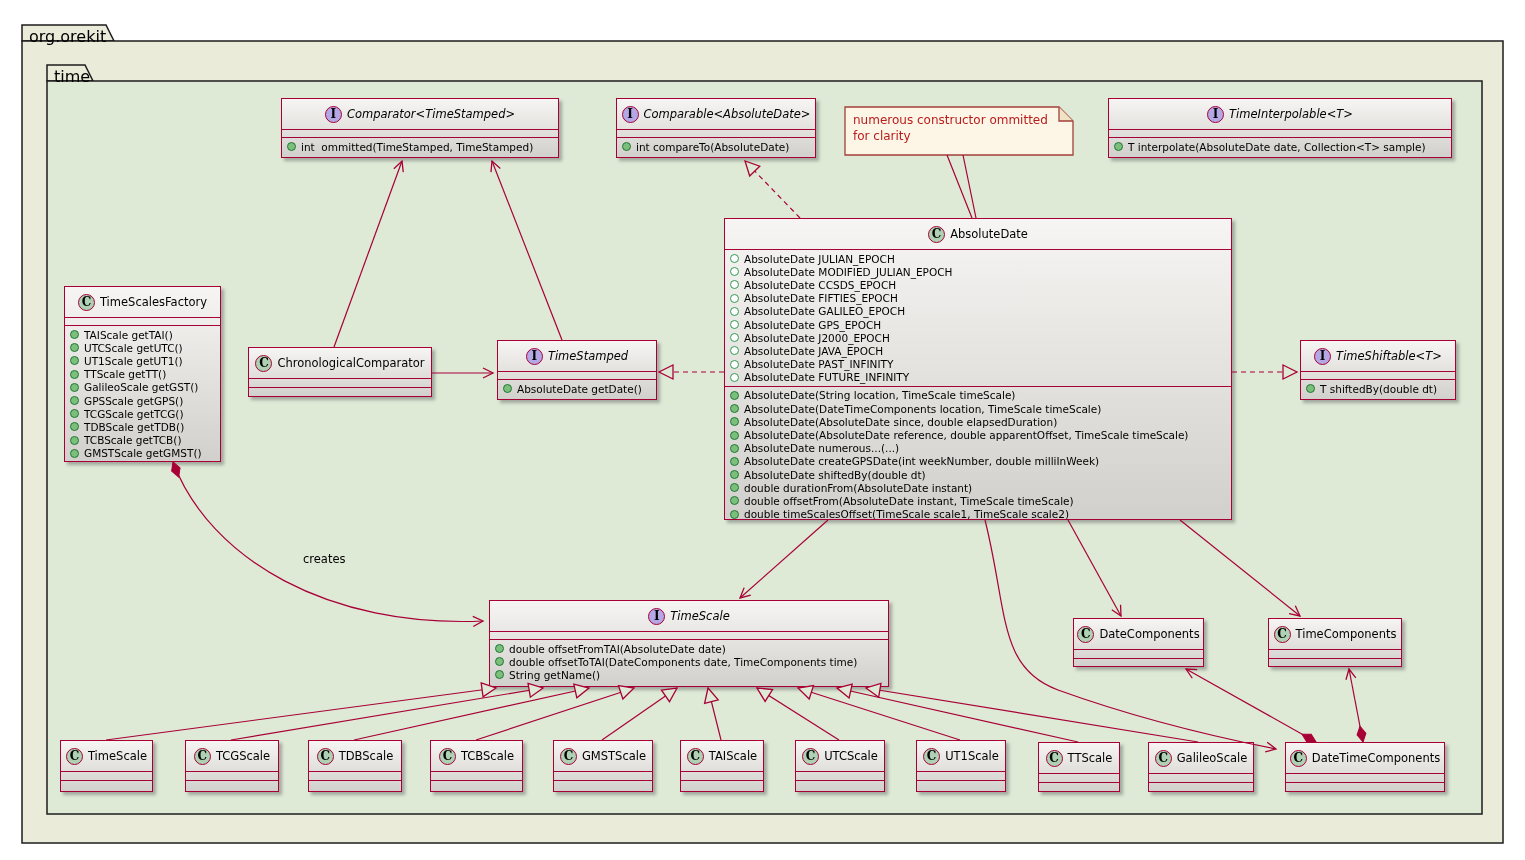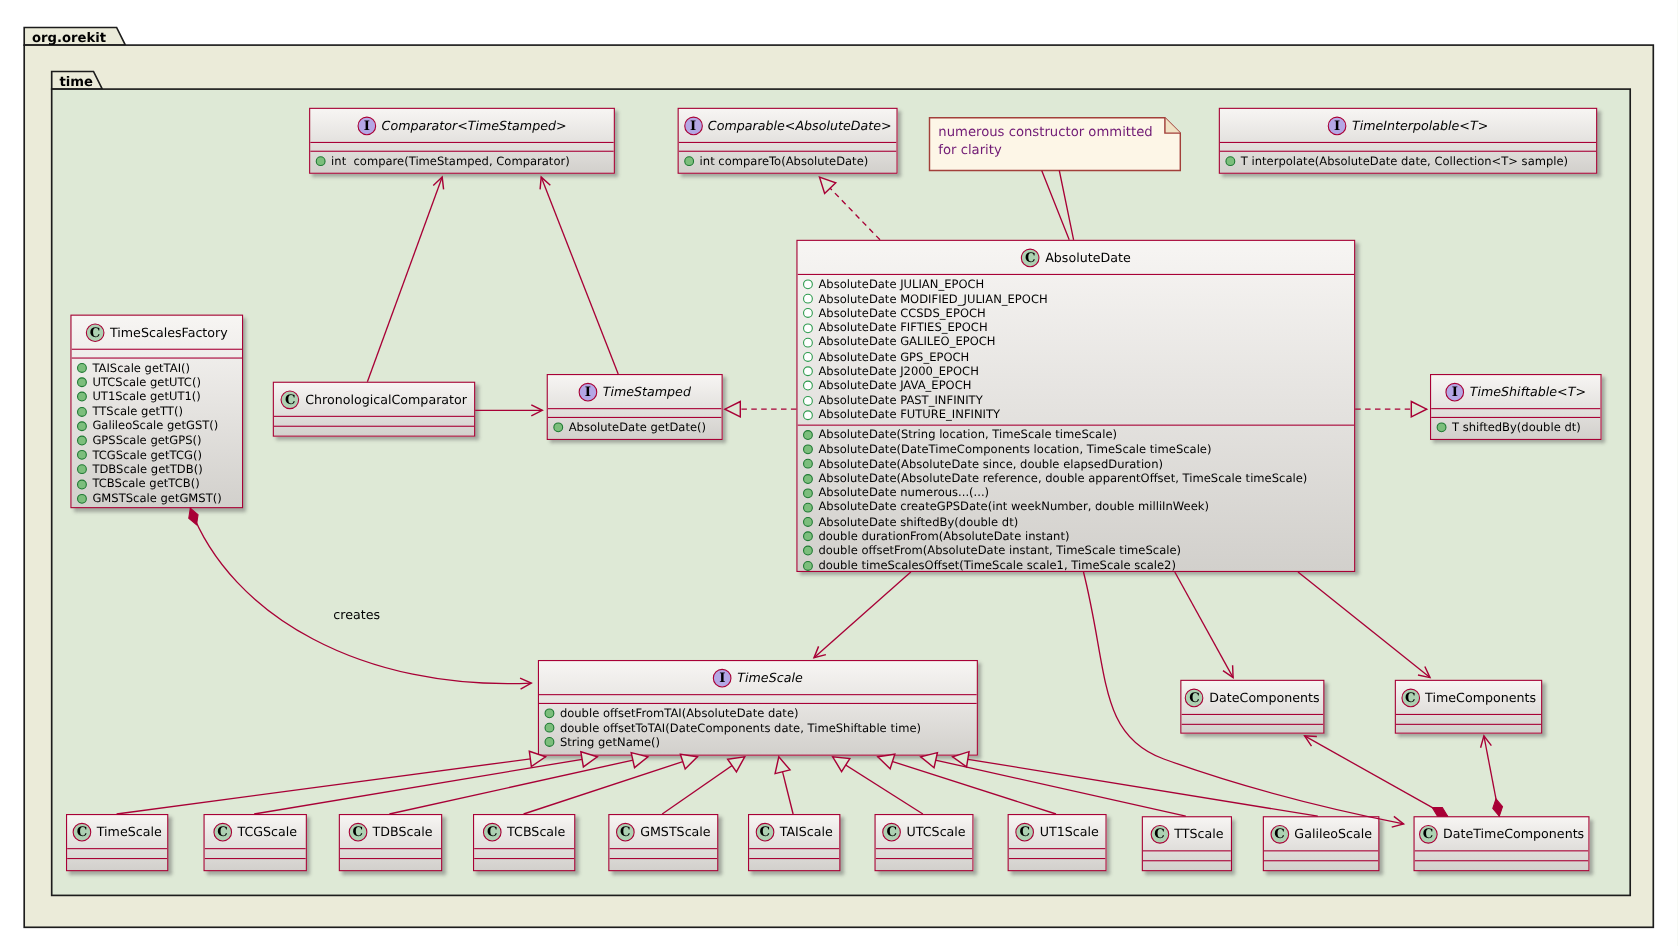--- a/index.html
+++ b/index.html
@@ -1,34 +1,34 @@
 <!DOCTYPE html>
 <html><head>
 <meta charset="utf-8">
 <style>
   html,body{margin:0;padding:0;background:#ffffff;}
   #stage{position:relative;width:1525px;height:860px;font-family:"DejaVu Sans","Liberation Sans",sans-serif;overflow:hidden;}
   svg.layer{position:absolute;left:0;top:0;pointer-events:none;}
   #bg{z-index:0;}
   #edges{z-index:3;}
-  .pkg-label{position:absolute;z-index:2;font-weight:bold;font-size:12px;color:#000;}
+  .pkg-label{position:absolute;z-index:2;font-weight:normal;font-size:16px;color:#000;}
   .box{position:absolute;z-index:2;background:linear-gradient(#f7f5f3,#d2d0cc);border:1.5px solid #A80036;box-shadow:3px 3px 3px rgba(90,90,90,.45);box-sizing:border-box;overflow:hidden;}
   .title{display:flex;align-items:center;justify-content:center;gap:5px;height:30px;font-size:11.5px;color:#000;padding:0 3px;}
   .iface .tname{font-style:italic;}
   .badge{width:17px;height:17px;border-radius:50%;display:flex;align-items:center;justify-content:center;font-family:"DejaVu Serif","Liberation Serif",serif;font-weight:bold;font-size:12px;color:#000;border:1px solid #A80036;flex:none;box-sizing:border-box;}
   .badge.i{background:#B4A7E5;}
   .badge.c{background:#ADD1B2;}
   .sec{border-top:1px solid #A80036;}
   .members{border-top:1px solid #A80036;padding:2px 5px 2px 5px;}
   .mrow{display:flex;align-items:center;height:13.2px;font-size:10.5px;color:#000;}
   .mtext{white-space:pre;}
   .dot{width:7px;height:7px;border-radius:50%;margin-right:5px;flex:none;box-sizing:content-box;}
   .dot.f{background:#7CBE7C;border:1px solid #1f7a33;}
   .dot.h{background:#ffffff;border:1px solid #2E9B4E;}
-  #note-text{position:absolute;z-index:2;left:853px;top:112px;width:215px;font-size:12px;line-height:16px;color:#701a75;white-space:pre-line;}
+  #note-text{position:absolute;z-index:2;left:853px;top:112px;width:215px;font-size:12px;line-height:16px;color:#b91c1c;white-space:pre-line;}
   #creates-label{position:absolute;z-index:2;left:303px;top:552px;font-size:11.5px;color:#000;}
 </style>
 </head>
 <body>
 
 <div id="stage">
 
   <svg id="bg" class="layer" width="1525" height="860">
     <path d="M22,25 L106,25 L114,41 L22,41 Z" fill="#EBEBD9" stroke="#1c1c1c" stroke-width="1.5"></path>
     <rect x="22" y="41" width="1481" height="802" fill="#EBEBD9" stroke="#1c1c1c" stroke-width="1.5"></rect>
@@ -48,21 +48,21 @@
 
   <div class="box iface" style="left:281px;top:98px;width:278px;height:60px;">
     <div class="title">
       <span class="badge i">I</span>
       <span class="tname">Comparator&lt;TimeStamped&gt;</span>
     </div>
     <div class="sec" style="height:7px;"></div>
     <div class="members">
         <div class="mrow">
           <span class="dot f"></span>
-          <span class="mtext">int  compare(TimeStamped, Comparator)</span>
+          <span class="mtext">int  ommitted(TimeStamped, TimeStamped)</span>
         </div>
       </div>
   </div>
 
   <div class="box iface" style="left:616px;top:98px;width:200px;height:60px;">
     <div class="title">
       <span class="badge i">I</span>
       <span class="tname">Comparable&lt;AbsoluteDate&gt;</span>
     </div>
     <div class="sec" style="height:7px;"></div>
@@ -272,21 +272,21 @@
       <span class="tname">TimeScale</span>
     </div>
     <div class="sec" style="height:7px;"></div>
     <div class="members">
         <div class="mrow">
           <span class="dot f"></span>
           <span class="mtext">double offsetFromTAI(AbsoluteDate date)</span>
         </div>
         <div class="mrow">
           <span class="dot f"></span>
-          <span class="mtext">double offsetToTAI(DateComponents date, TimeShiftable time)</span>
+          <span class="mtext">double offsetToTAI(DateComponents date, TimeComponents time)</span>
         </div>
         <div class="mrow">
           <span class="dot f"></span>
           <span class="mtext">String getName()</span>
         </div>
       </div>
   </div>
 
   <div class="box" style="left:1073px;top:618px;width:131px;height:49px;">
     <div class="title">

